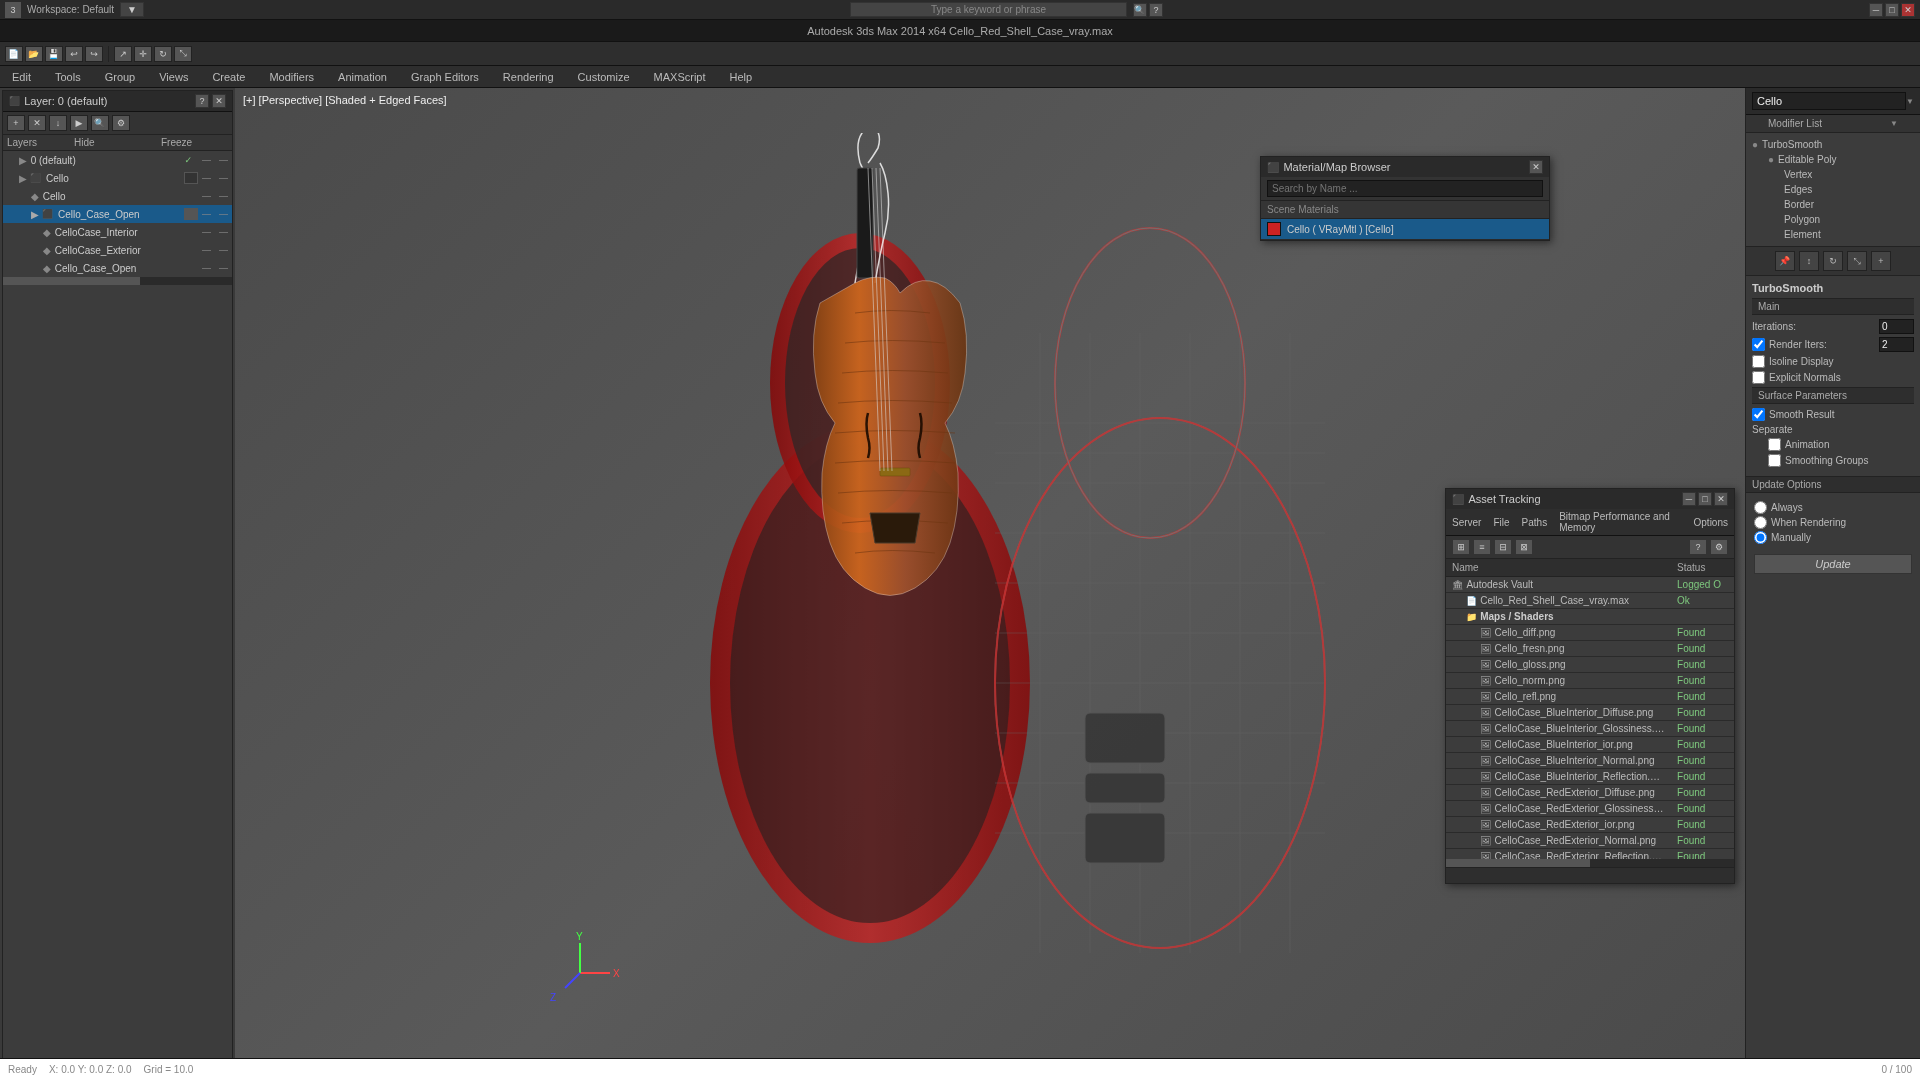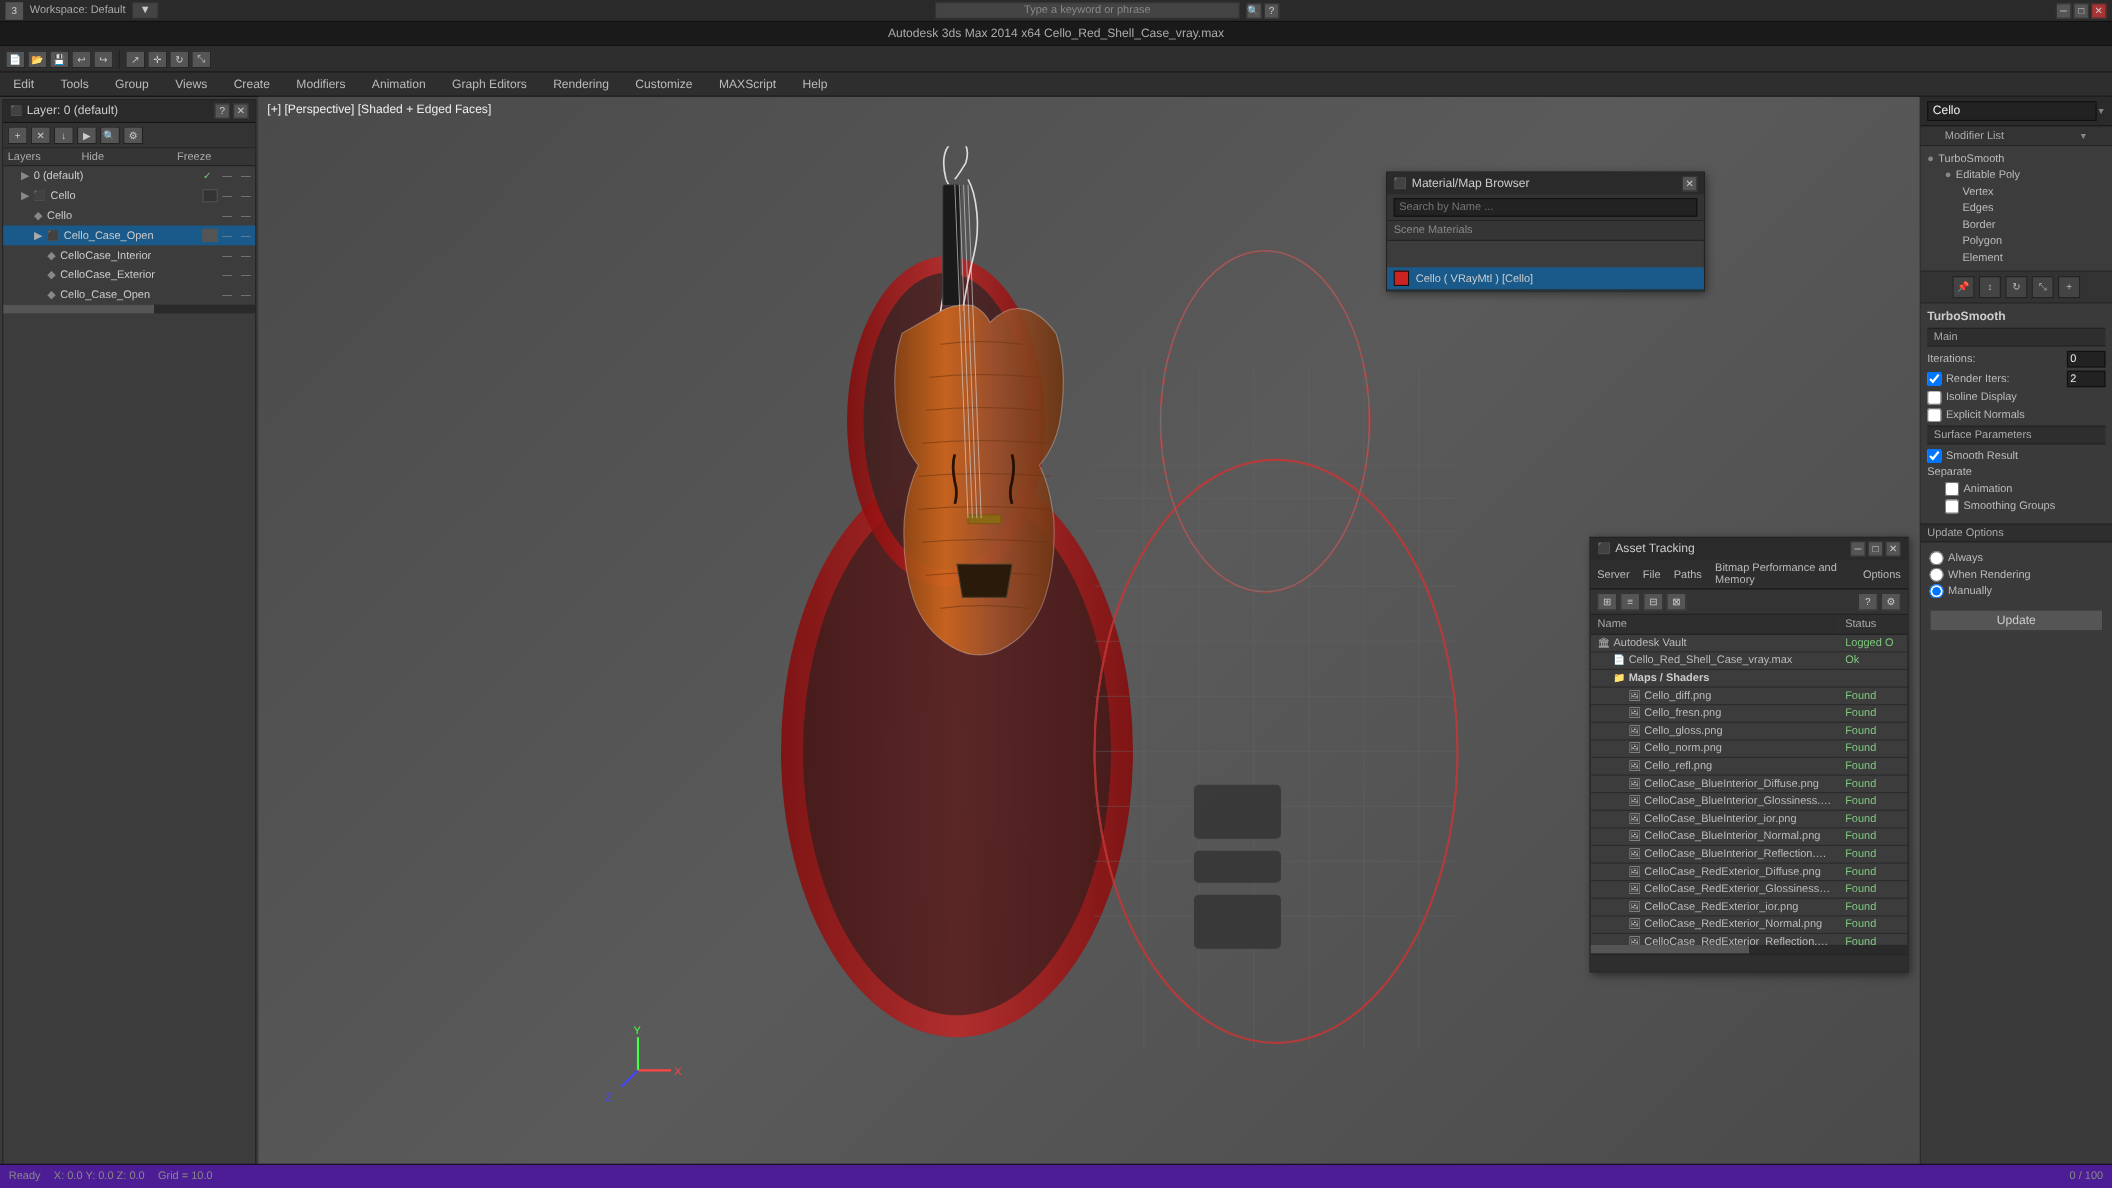--- a/index.html
+++ b/index.html
@@ -304,20 +304,21 @@
     .update-btn {
       width: calc(100% - 16px);
       margin: 4px 8px;
       background: #555;
       border: 1px solid #333;
       color: #ccc;
       padding: 3px;
       font-size: 11px;
       cursor: pointer;
       text-align: center;
+      font-style: italic;
     }
 
     
     .floating-panel {
       position: absolute;
       background: #3c3c3c;
       border: 1px solid #222;
       box-shadow: 2px 2px 8px rgba(0,0,0,0.5);
     }
     .fp-titlebar {
@@ -378,21 +379,20 @@
       background: #353535;
       border-bottom: 1px solid #222;
     }
     .mat-row {
       display: flex;
       align-items: center;
       padding: 3px 6px;
       font-size: 10px;
       cursor: pointer;
       border-bottom: 1px solid #2a2a2a;
-      margin-top: 24px;
     }
     .mat-row.active { background: #1a5a8a; }
     .mat-color {
       width: 14px;
       height: 14px;
       border: 1px solid #111;
       margin-right: 6px;
       flex-shrink: 0;
     }
 
@@ -467,21 +467,21 @@
     }
     .at-bottom {
       height: 16px;
       background: #2e2e2e;
       border-top: 1px solid #222;
     }
 
     
     #status-bar {
       height: 22px;
-      background: #4c1d95;
+      background: #ffffff;
       display: flex;
       align-items: center;
       padding: 0 8px;
       gap: 12px;
       border-top: 1px solid #111;
       position: absolute;
       bottom: 0;
       width: 100%;
       font-size: 10px;
       color: #888;

